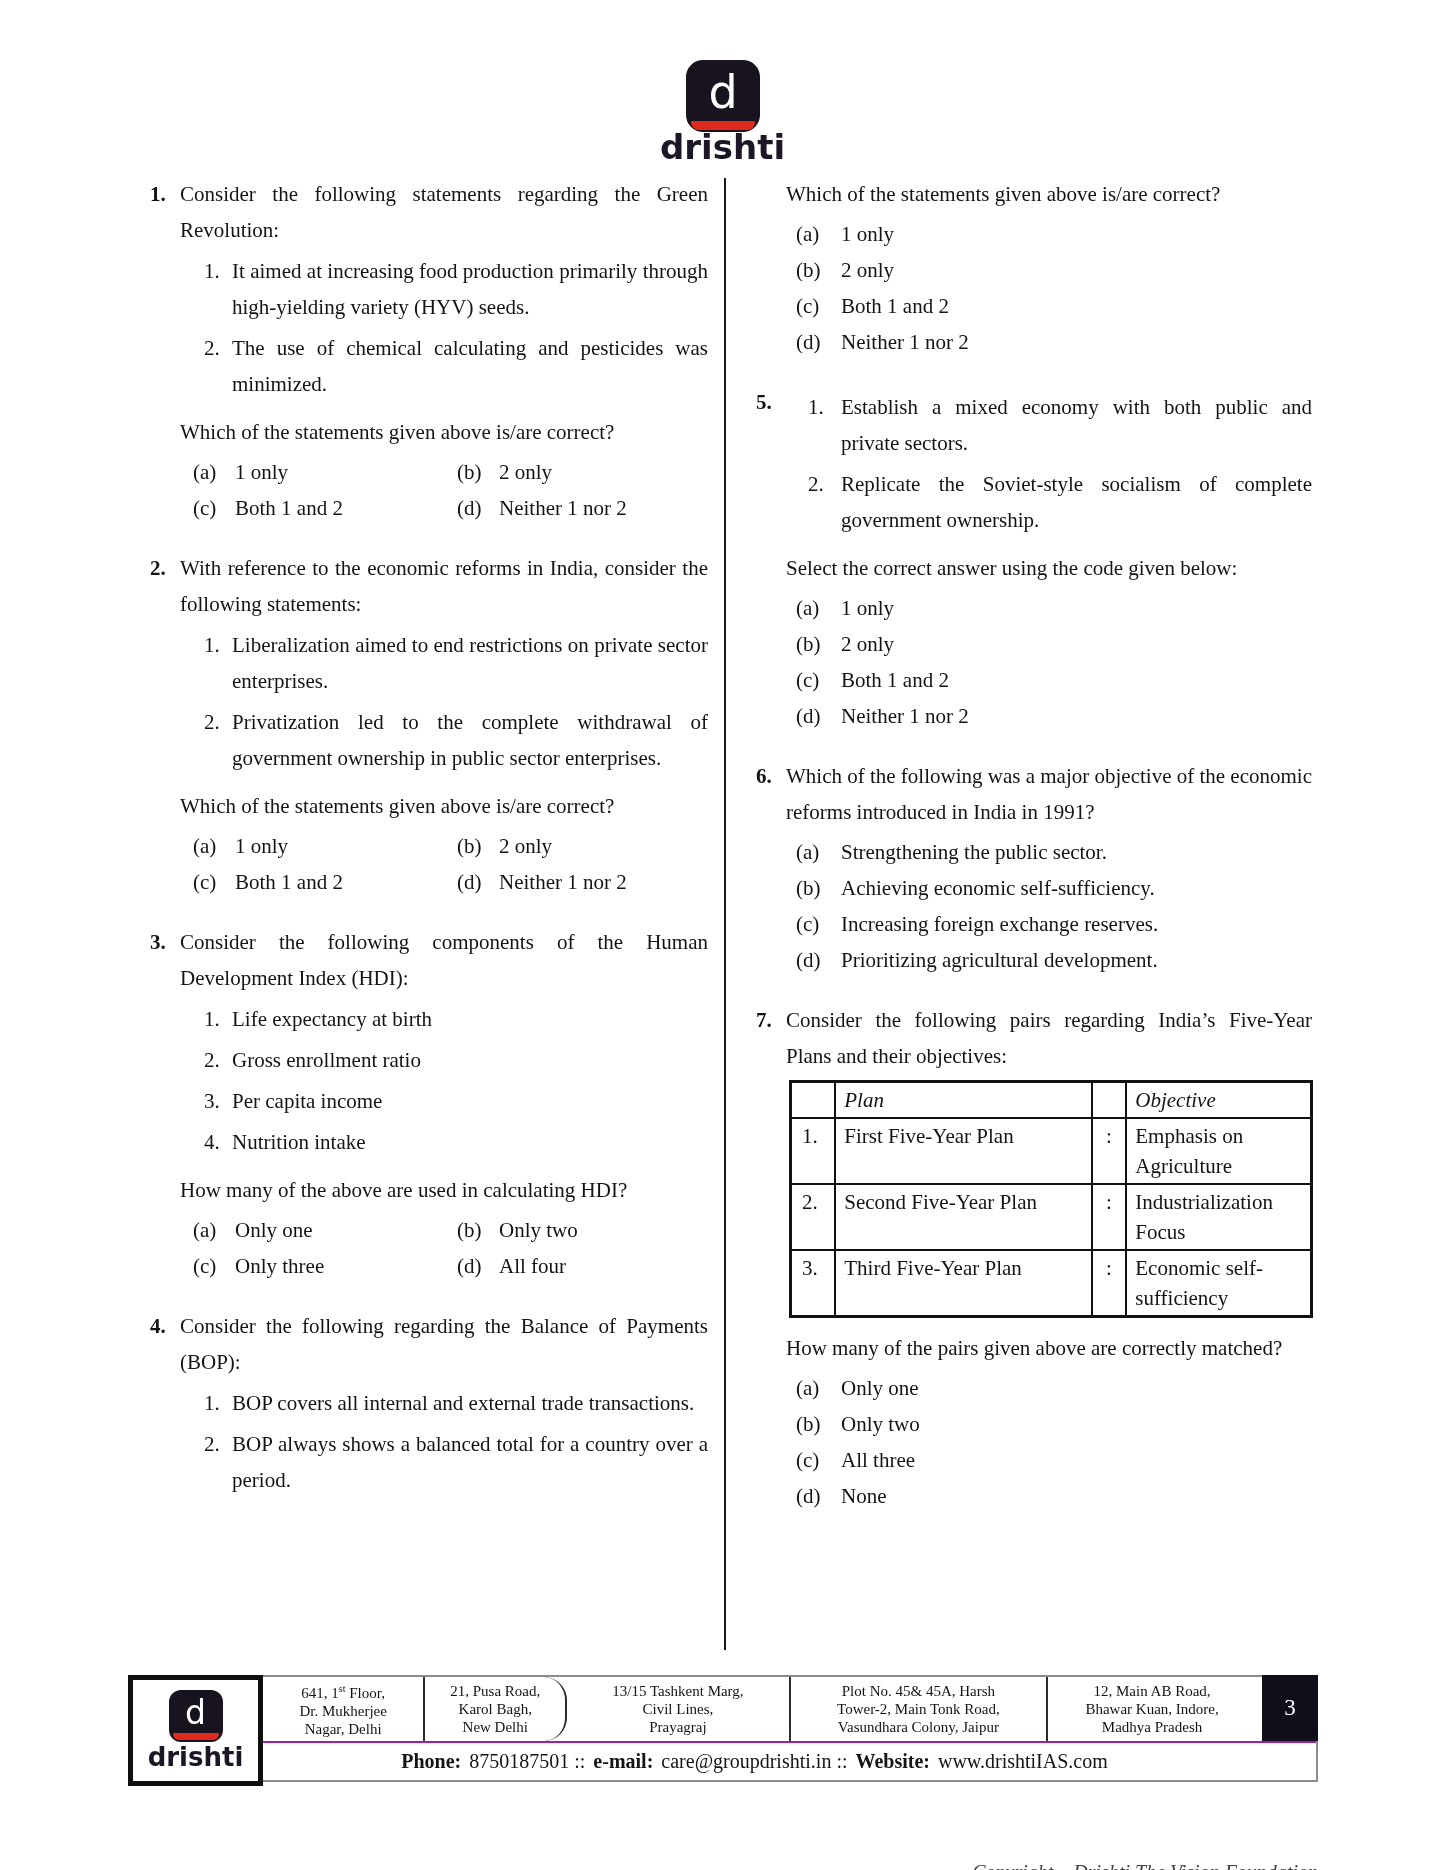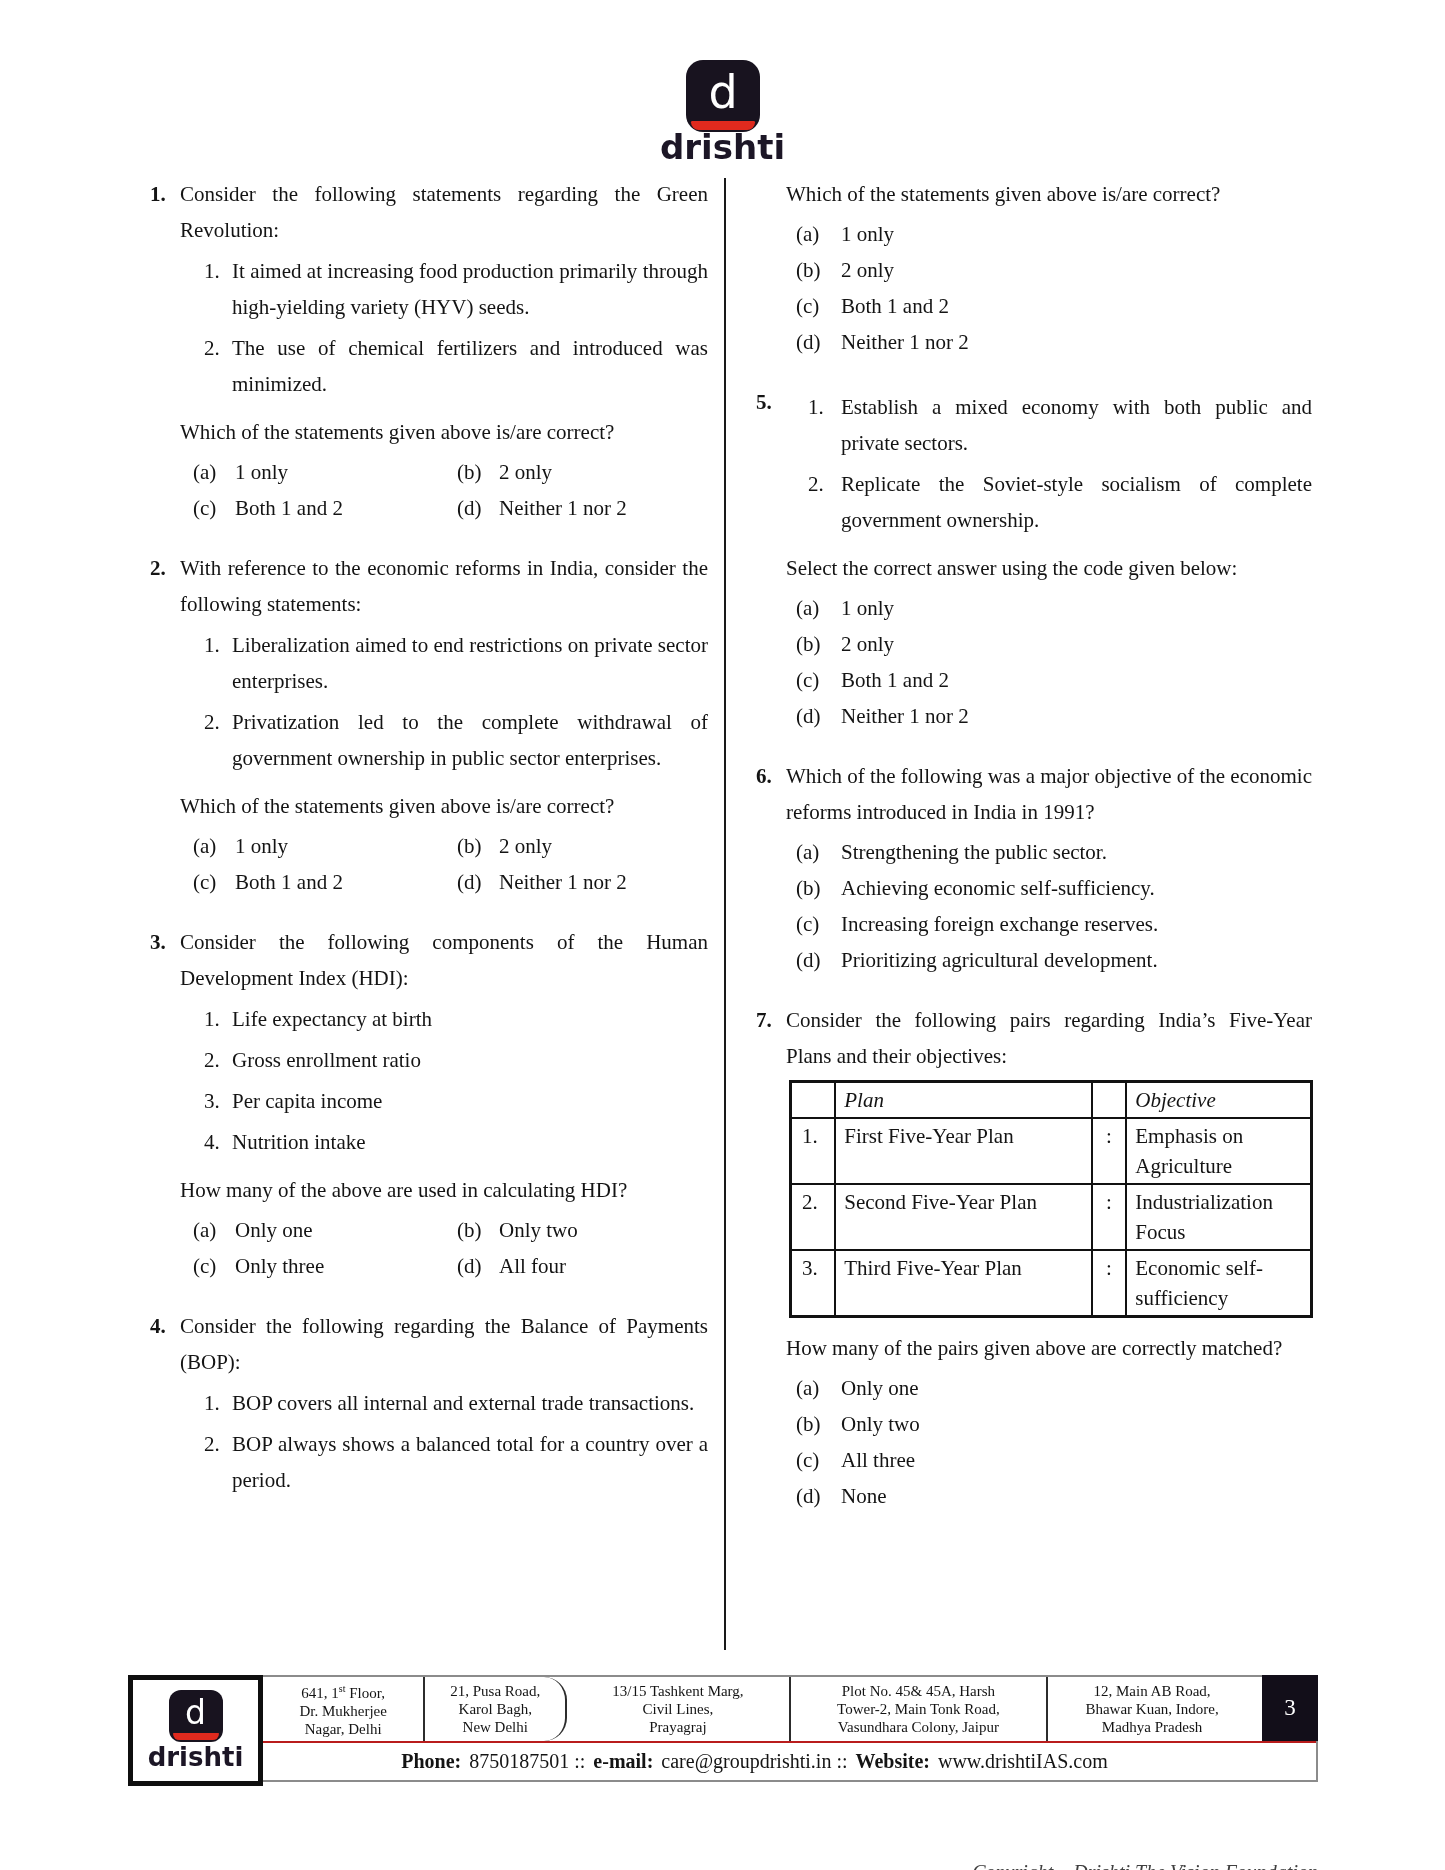--- a/index.html
+++ b/index.html
@@ -59,21 +59,21 @@
   .mini-word{font-family:"DejaVu Sans",sans-serif;font-weight:bold;font-size:26px;
     color:#1c1626;margin-top:1px;line-height:28px;}
   .f-main{position:absolute;left:133px;right:0;top:0;bottom:0;display:flex;flex-direction:column;}
   .addr-row{display:flex;height:64px;align-items:center;padding-right:60px;}
   .acell{text-align:center;font-size:15px;line-height:18px;padding:0 2px;
     box-sizing:border-box;align-self:stretch;display:flex;flex-direction:column;
     justify-content:center;}
   .acell.sep{border-right:2px solid #2c2c2c;}
   .a1{flex:1.15;} .a2{flex:1.0;border-radius:23px;} .a3{flex:1.6;} .a4{flex:2.1;} .a5{flex:1.85;} .a6{flex:1.5;}
   .sup{vertical-align:super;font-size:10px;}
-  .phone-row{flex:1;border-top:2px solid #b91c1c;text-align:center;font-size:20px;
+  .phone-row{flex:1;border-top:2px solid #a21caf;text-align:center;font-size:20px;
     display:flex;align-items:center;justify-content:center;padding-right:70px;}
   .phone-row span{margin:0 4px;}
   .blb{font-weight:bold;}
   .page-box{position:absolute;top:-2px;right:-2px;width:56px;height:66px;
     background:#120e19;color:#fff;font-size:23px;display:flex;align-items:center;
     justify-content:center;}
   .copyright{position:absolute;top:1861px;left:128px;width:1190px;text-align:right;
     font-style:italic;font-size:20px;color:#404040;}
 </style>
 </head>
@@ -92,21 +92,21 @@
   <div class="q">
     <div class="qn">1.</div>
     <div class="qb">
       <div class="intro">Consider the following statements regarding the Green Revolution:</div>
       <div class="stmt">
         <span class="sn">1.</span>
         <span class="stx">It aimed at increasing food production primarily through high-yielding variety (HYV) seeds.</span>
       </div>
       <div class="stmt">
         <span class="sn">2.</span>
-        <span class="stx">The use of chemical fertilizers and introduced was minimized.</span>
+        <span class="stx">The use of chemical calculating and pesticides was minimized.</span>
       </div>
       <div class="lead">Which of the statements given above is/are correct?</div>
       <div class="opts2">
         <div class="opt">
             <span class="ol">(a)</span>
             <span>1 only</span>
           </div>
         <div class="opt">
             <span class="ol">(b)</span>
             <span>2 only</span>

